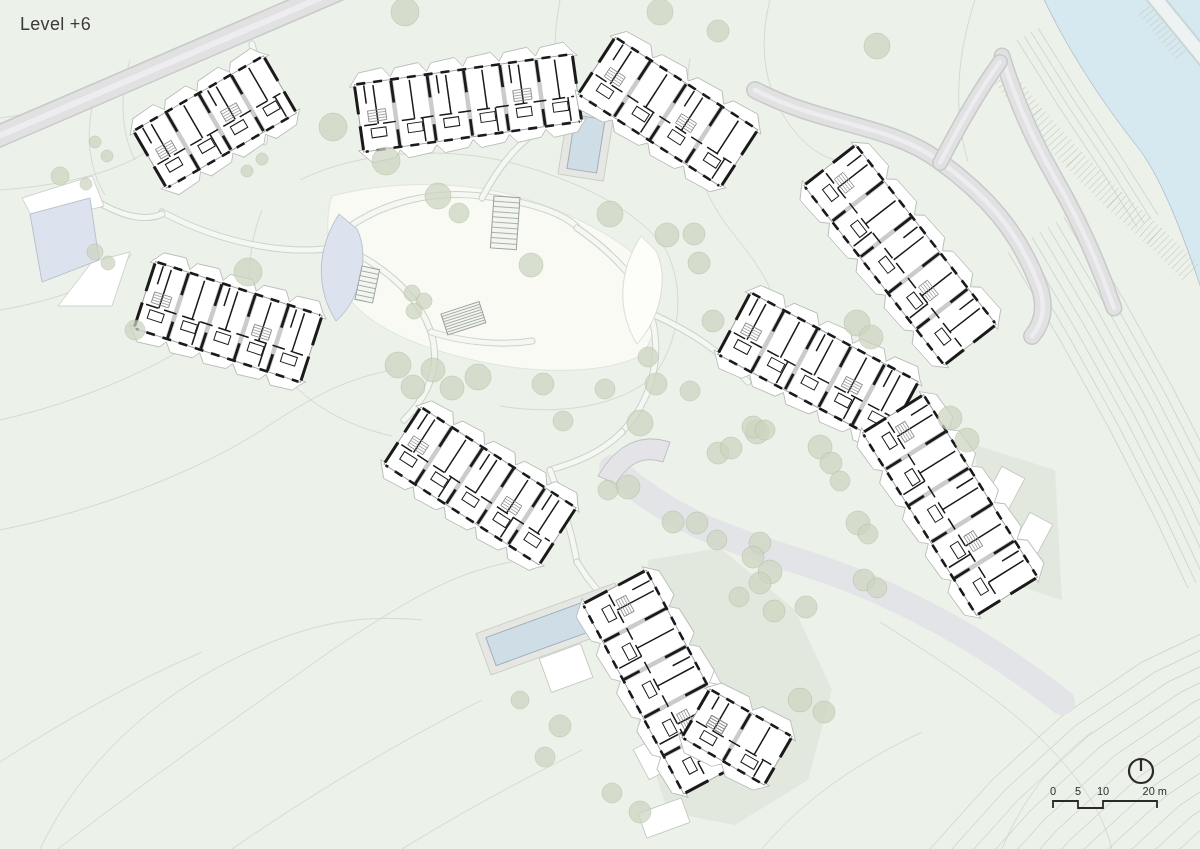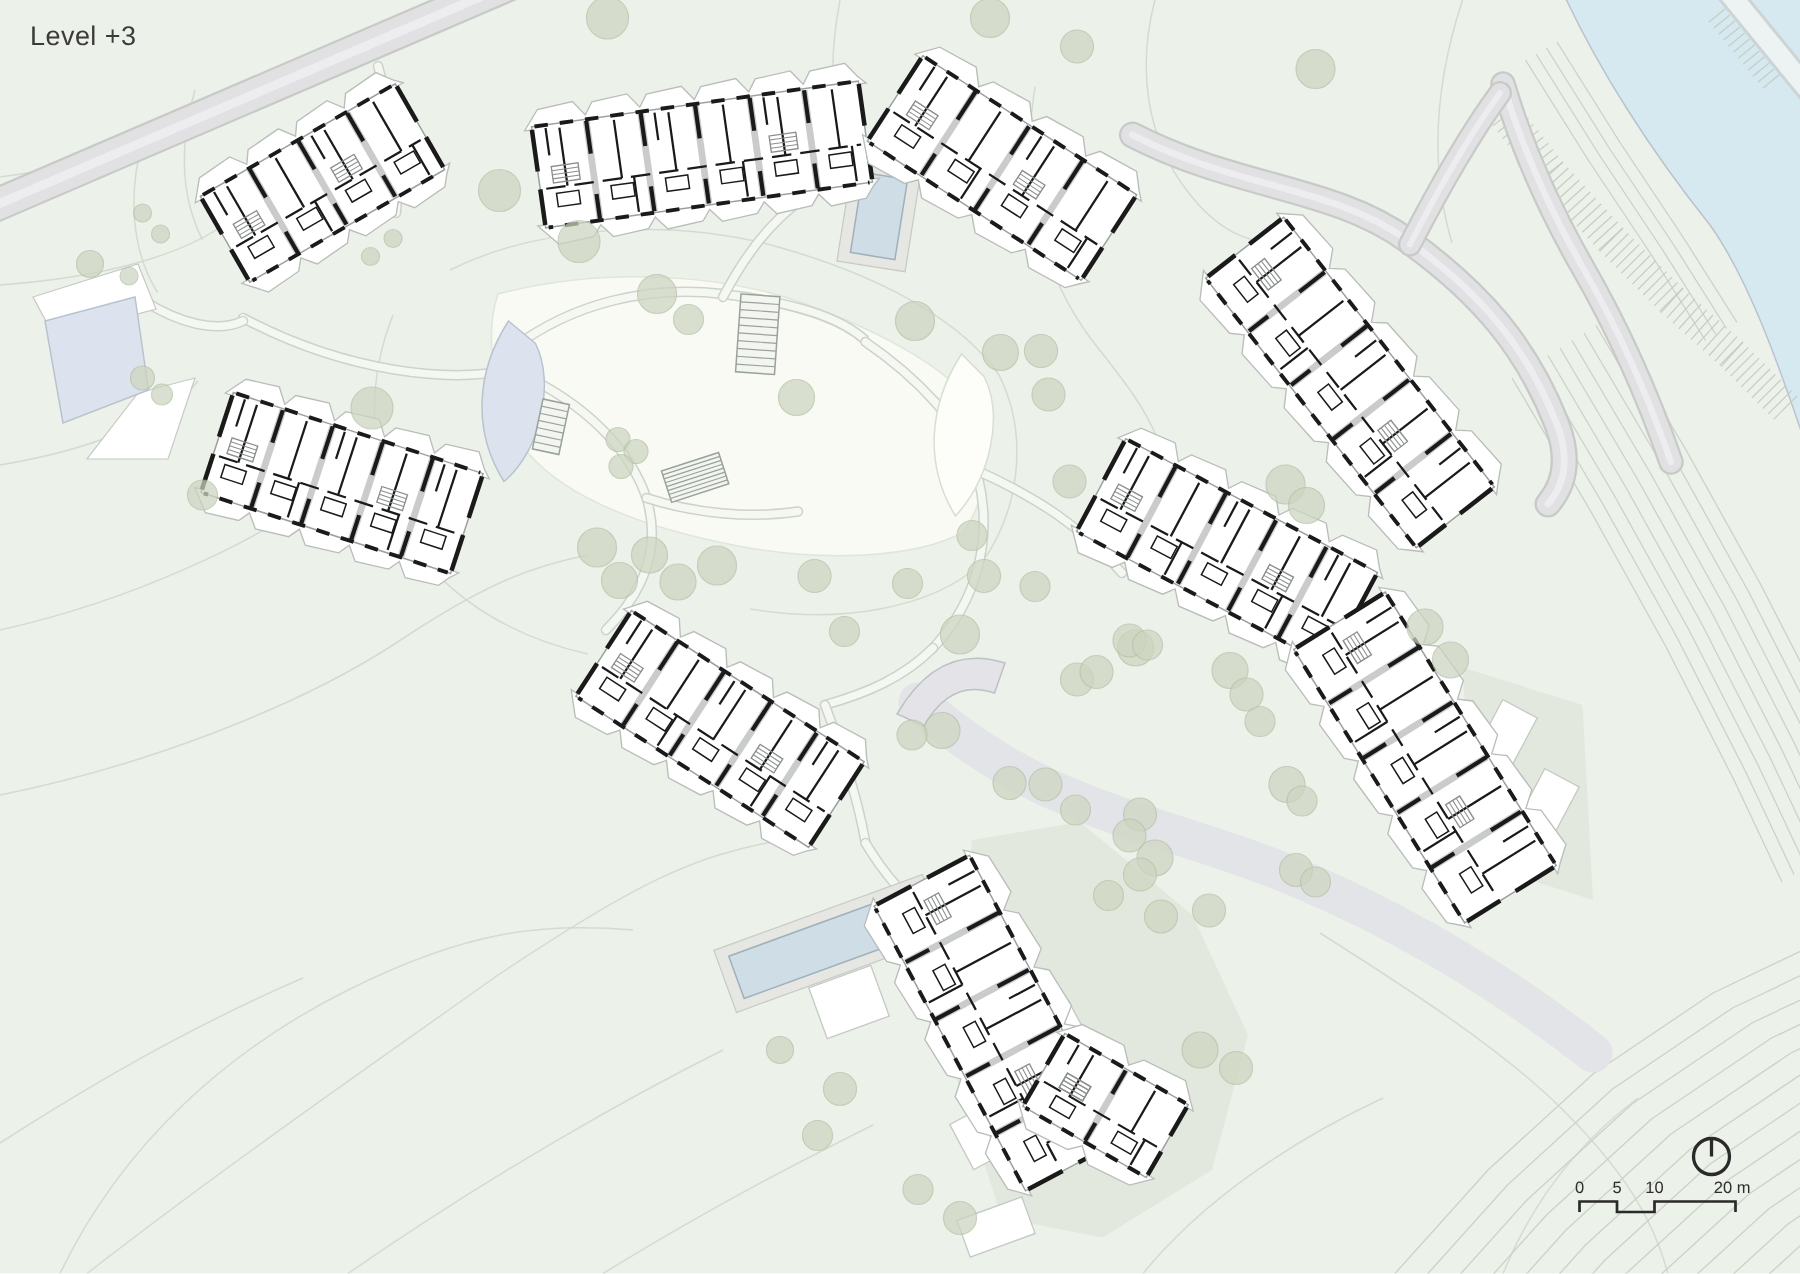--- a/index.html
+++ b/index.html
@@ -794,14 +794,14 @@
         <text x="1053" y="795" text-anchor="middle">0</text>
         <text x="1078" y="795" text-anchor="middle">5</text>
         <text x="1103" y="795" text-anchor="middle">10</text>
         <text x="1167" y="795" text-anchor="end">20 m</text>
       </g>
     <g id="g-north">
         <circle cx="1141" cy="771" r="12" fill="none" stroke="#2a2a2a" stroke-width="2.2"></circle>
         <line x1="1141" y1="759" x2="1141" y2="771" stroke="#2a2a2a" stroke-width="2.2"></line>
       </g>
   </svg>
-  <div class="drawing-title">Level +3</div>
+  <div class="drawing-title">Level +6</div>
 </div>
 
 </body></html>

